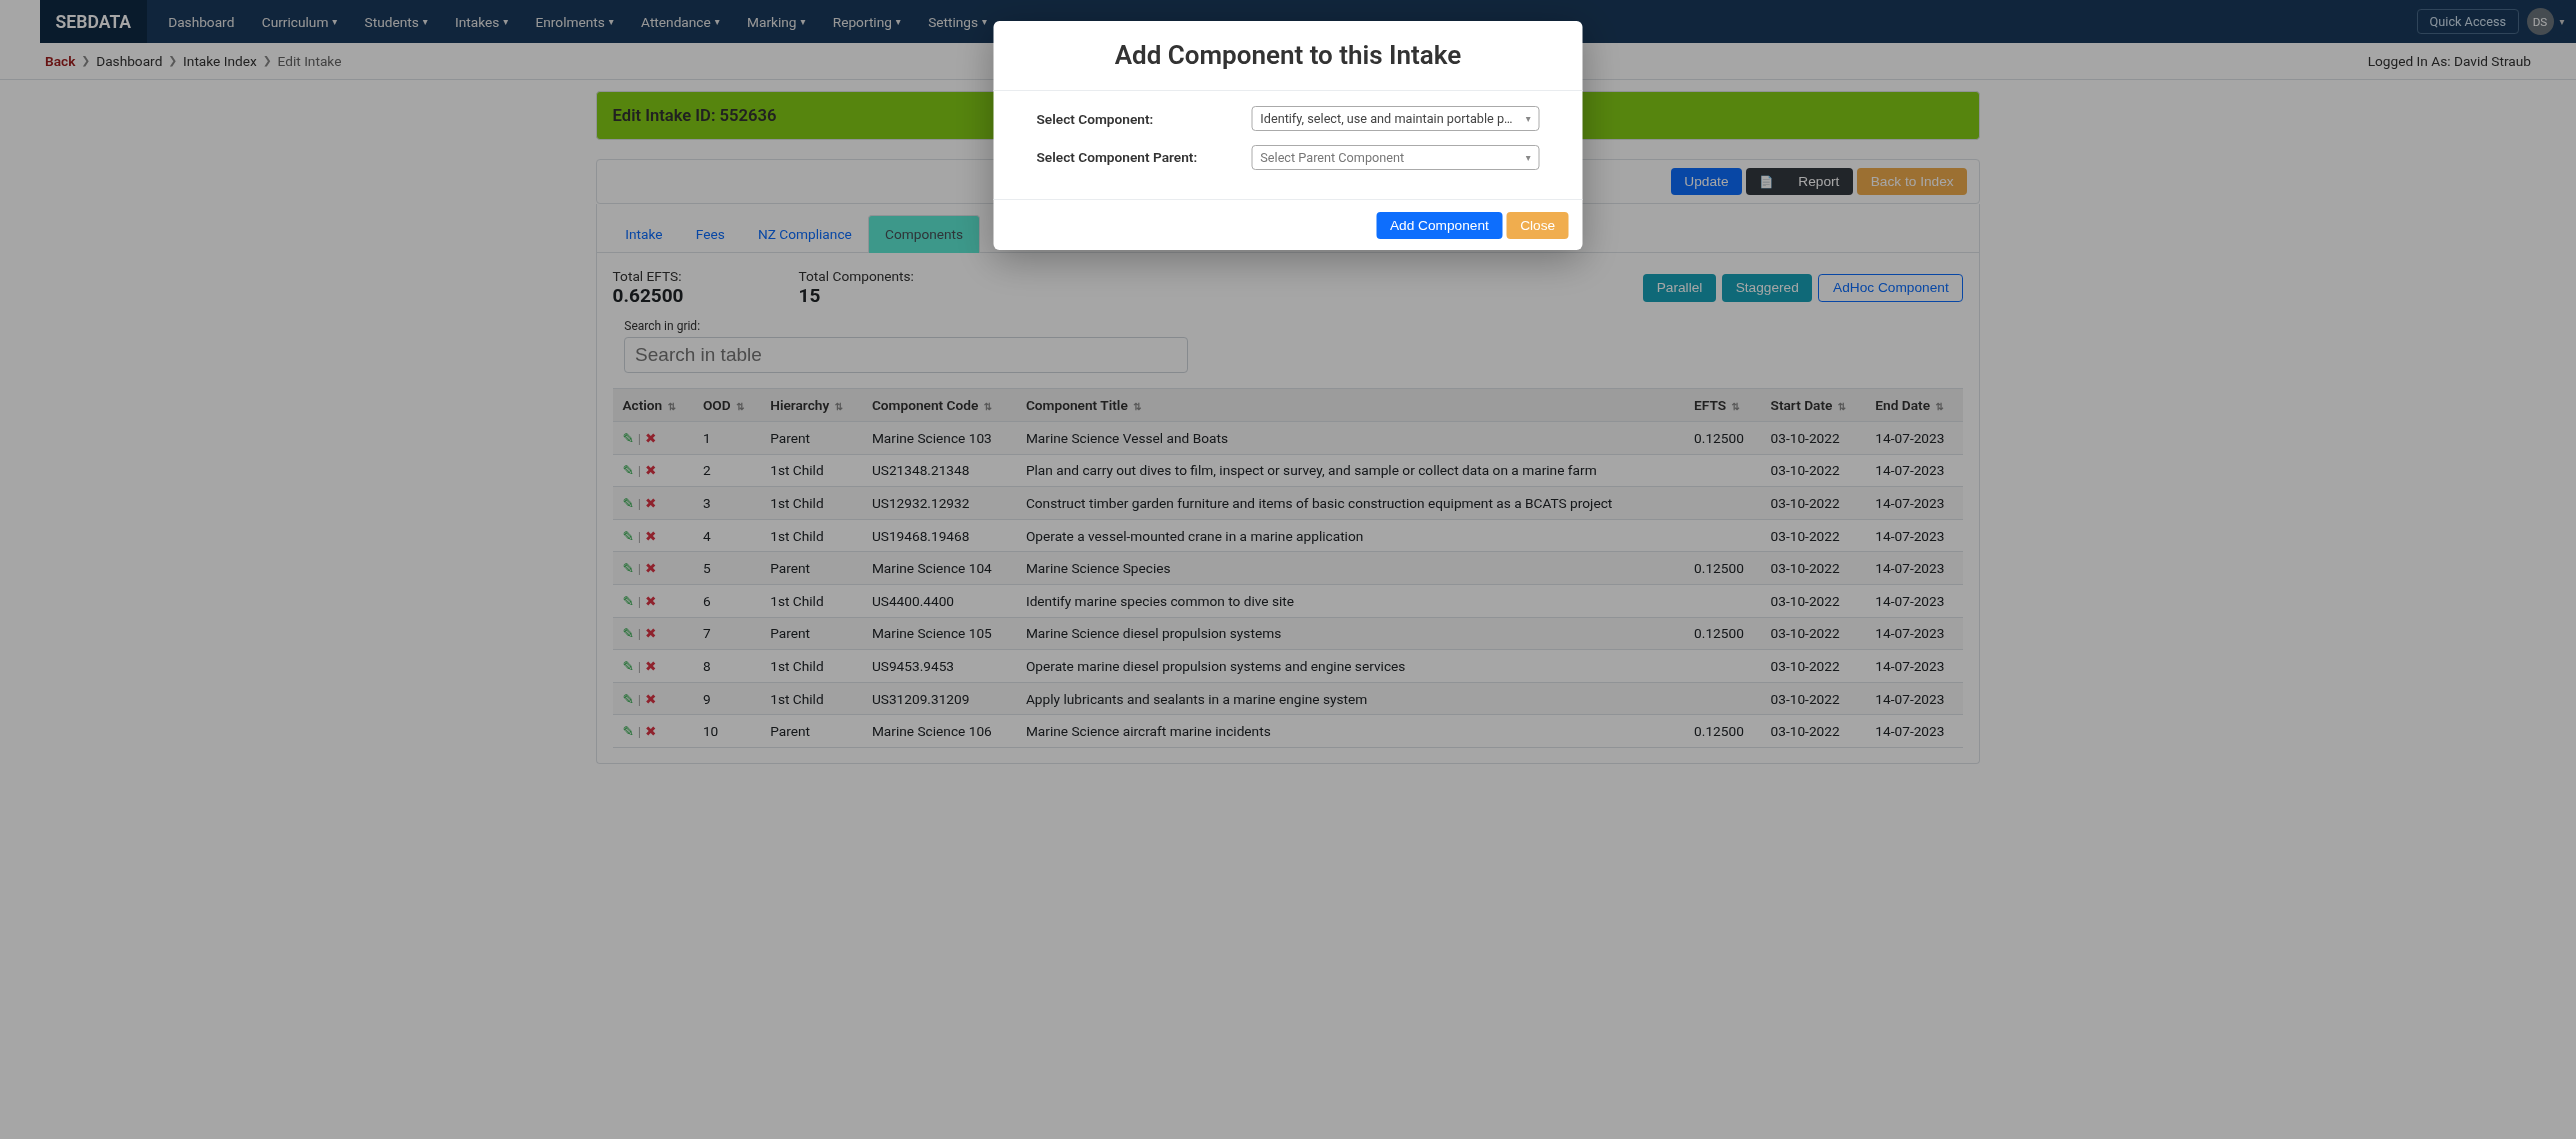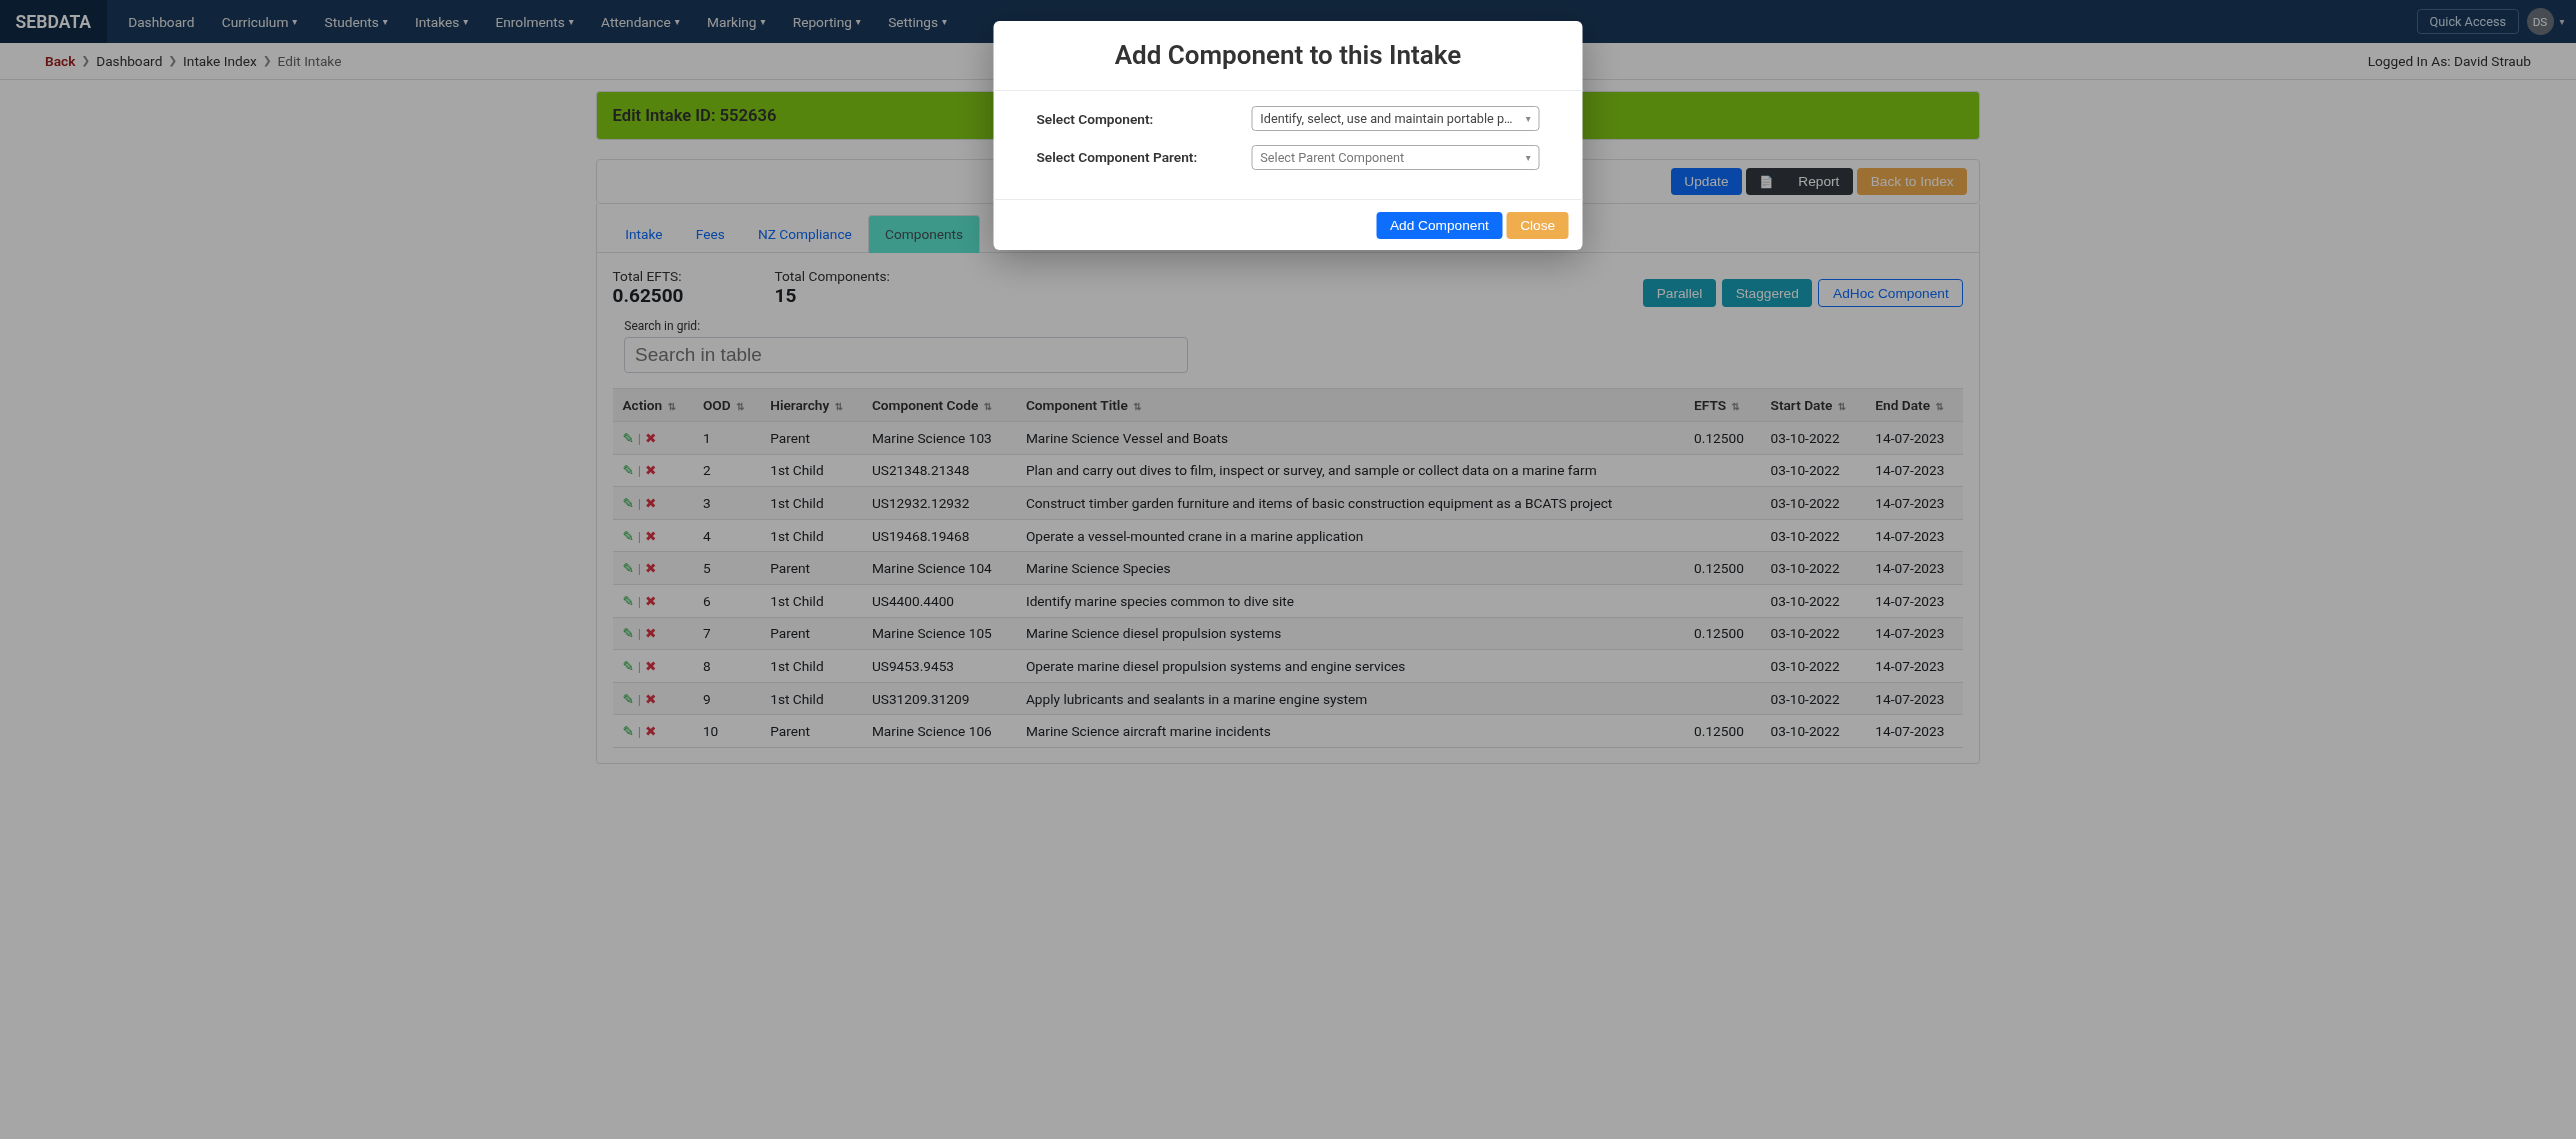--- a/index.html
+++ b/index.html
@@ -1,19 +1,19 @@
 <!DOCTYPE html>
 <html><head>
 <meta charset="utf-8">
 <style>
 * { box-sizing: border-box; margin: 0; padding: 0; }
 body { font-family: -apple-system, BlinkMacSystemFont, "Segoe UI", Roboto, sans-serif; font-size: 13.7px; color: #212529; background: #fff; }
 
 
-.topnav { background: #1a3a5c; color: #fff; display: flex; align-items: center; height: 43px; padding: 0 11.7px; }
+.topnav { background: #1a3a5c; color: #fff; display: flex; align-items: center; height: 43px; padding: 0 11.7px; margin-left: 40px; }
 .brand { background: #0f2a44; height: 43px; display: flex; align-items: center; padding: 0 15.6px; font-weight: 600; font-size: 17.6px; margin-left: -11.7px; margin-right: 7.8px; }
 .navlinks { display: flex; gap: 0; flex: 1; }
 .navlinks a { color: #e8e8e8; text-decoration: none; padding: 0 13.7px; height: 43px; display: flex; align-items: center; font-size: 13.7px; }
 .navlinks a .caret { margin-left: 3.9px; font-size: 9.8px; }
 .right-nav { display: flex; align-items: center; gap: 7.8px; padding-left: 20px; }
 .quick-access { border: 1px solid #4a6a8a; color: #cfe0ef; padding: 3.9px 11.7px; border-radius: 3.9px; font-size: 12.7px; }
 .avatar-wrap { display: flex; align-items: center; gap: 5.9px; }
 .avatar { width: 27px; height: 27px; border-radius: 50%; background: #6c757d; color: #fff; display: flex; align-items: center; justify-content: center; font-size: 11.7px; }
 
 
@@ -39,21 +39,21 @@
 .btn-teal { background: #17a2b8; color: #fff; }
 .btn-outline-primary { background: #fff; color: #0d6efd; border: 1px solid #0d6efd; }
 
 
 .tabs-wrap { border: 1px solid #dee2e6; border-top: none; border-radius: 0 0 3.9px 3.9px; }
 .tabs { display: flex; border-bottom: 1px solid #dee2e6; padding: 0 11.7px; padding-top: 11.7px; }
 .tab { padding: 9.8px 15.6px; color: #0d6efd; cursor: pointer; border: 1px solid transparent; border-bottom: none; border-radius: 3.9px 3.9px 0 0; font-size: 13.7px; }
 .tab.active { color: #495057; border-color: #dee2e6; background: #5eead4; margin-bottom: -1px; }
 
 .tab-content { padding: 15.6px; }
-.summary-row { display: flex; align-items: flex-end; gap: 91px; margin-bottom: 11.7px; }
+.summary-row { display: flex; align-items: center; gap: 115px; margin-bottom: 11.7px; }
 .summary-block .lbl { font-size: 13.7px; color: #333; }
 .summary-block .val { font-size: 19px; font-weight: 700; }
 .summary-right { margin-left: auto; display: flex; gap: 5.9px; }
 
 .search-label { font-size: 12px; color: #333; margin-bottom: 3.9px; display: block; margin-left: 11.7px; }
 .search-input { width: 564px; padding: 5.9px 9.8px; border: 1px solid #ced4da; border-radius: 3.9px; font-size: 19px; margin-left: 11.7px; margin-bottom: 15.6px; }
 
 
 table { width: 100%; border-collapse: collapse; font-size: 13.7px; }
 th, td { padding: 7.8px 9.8px; text-align: left; border-bottom: 1px solid #dee2e6; }

